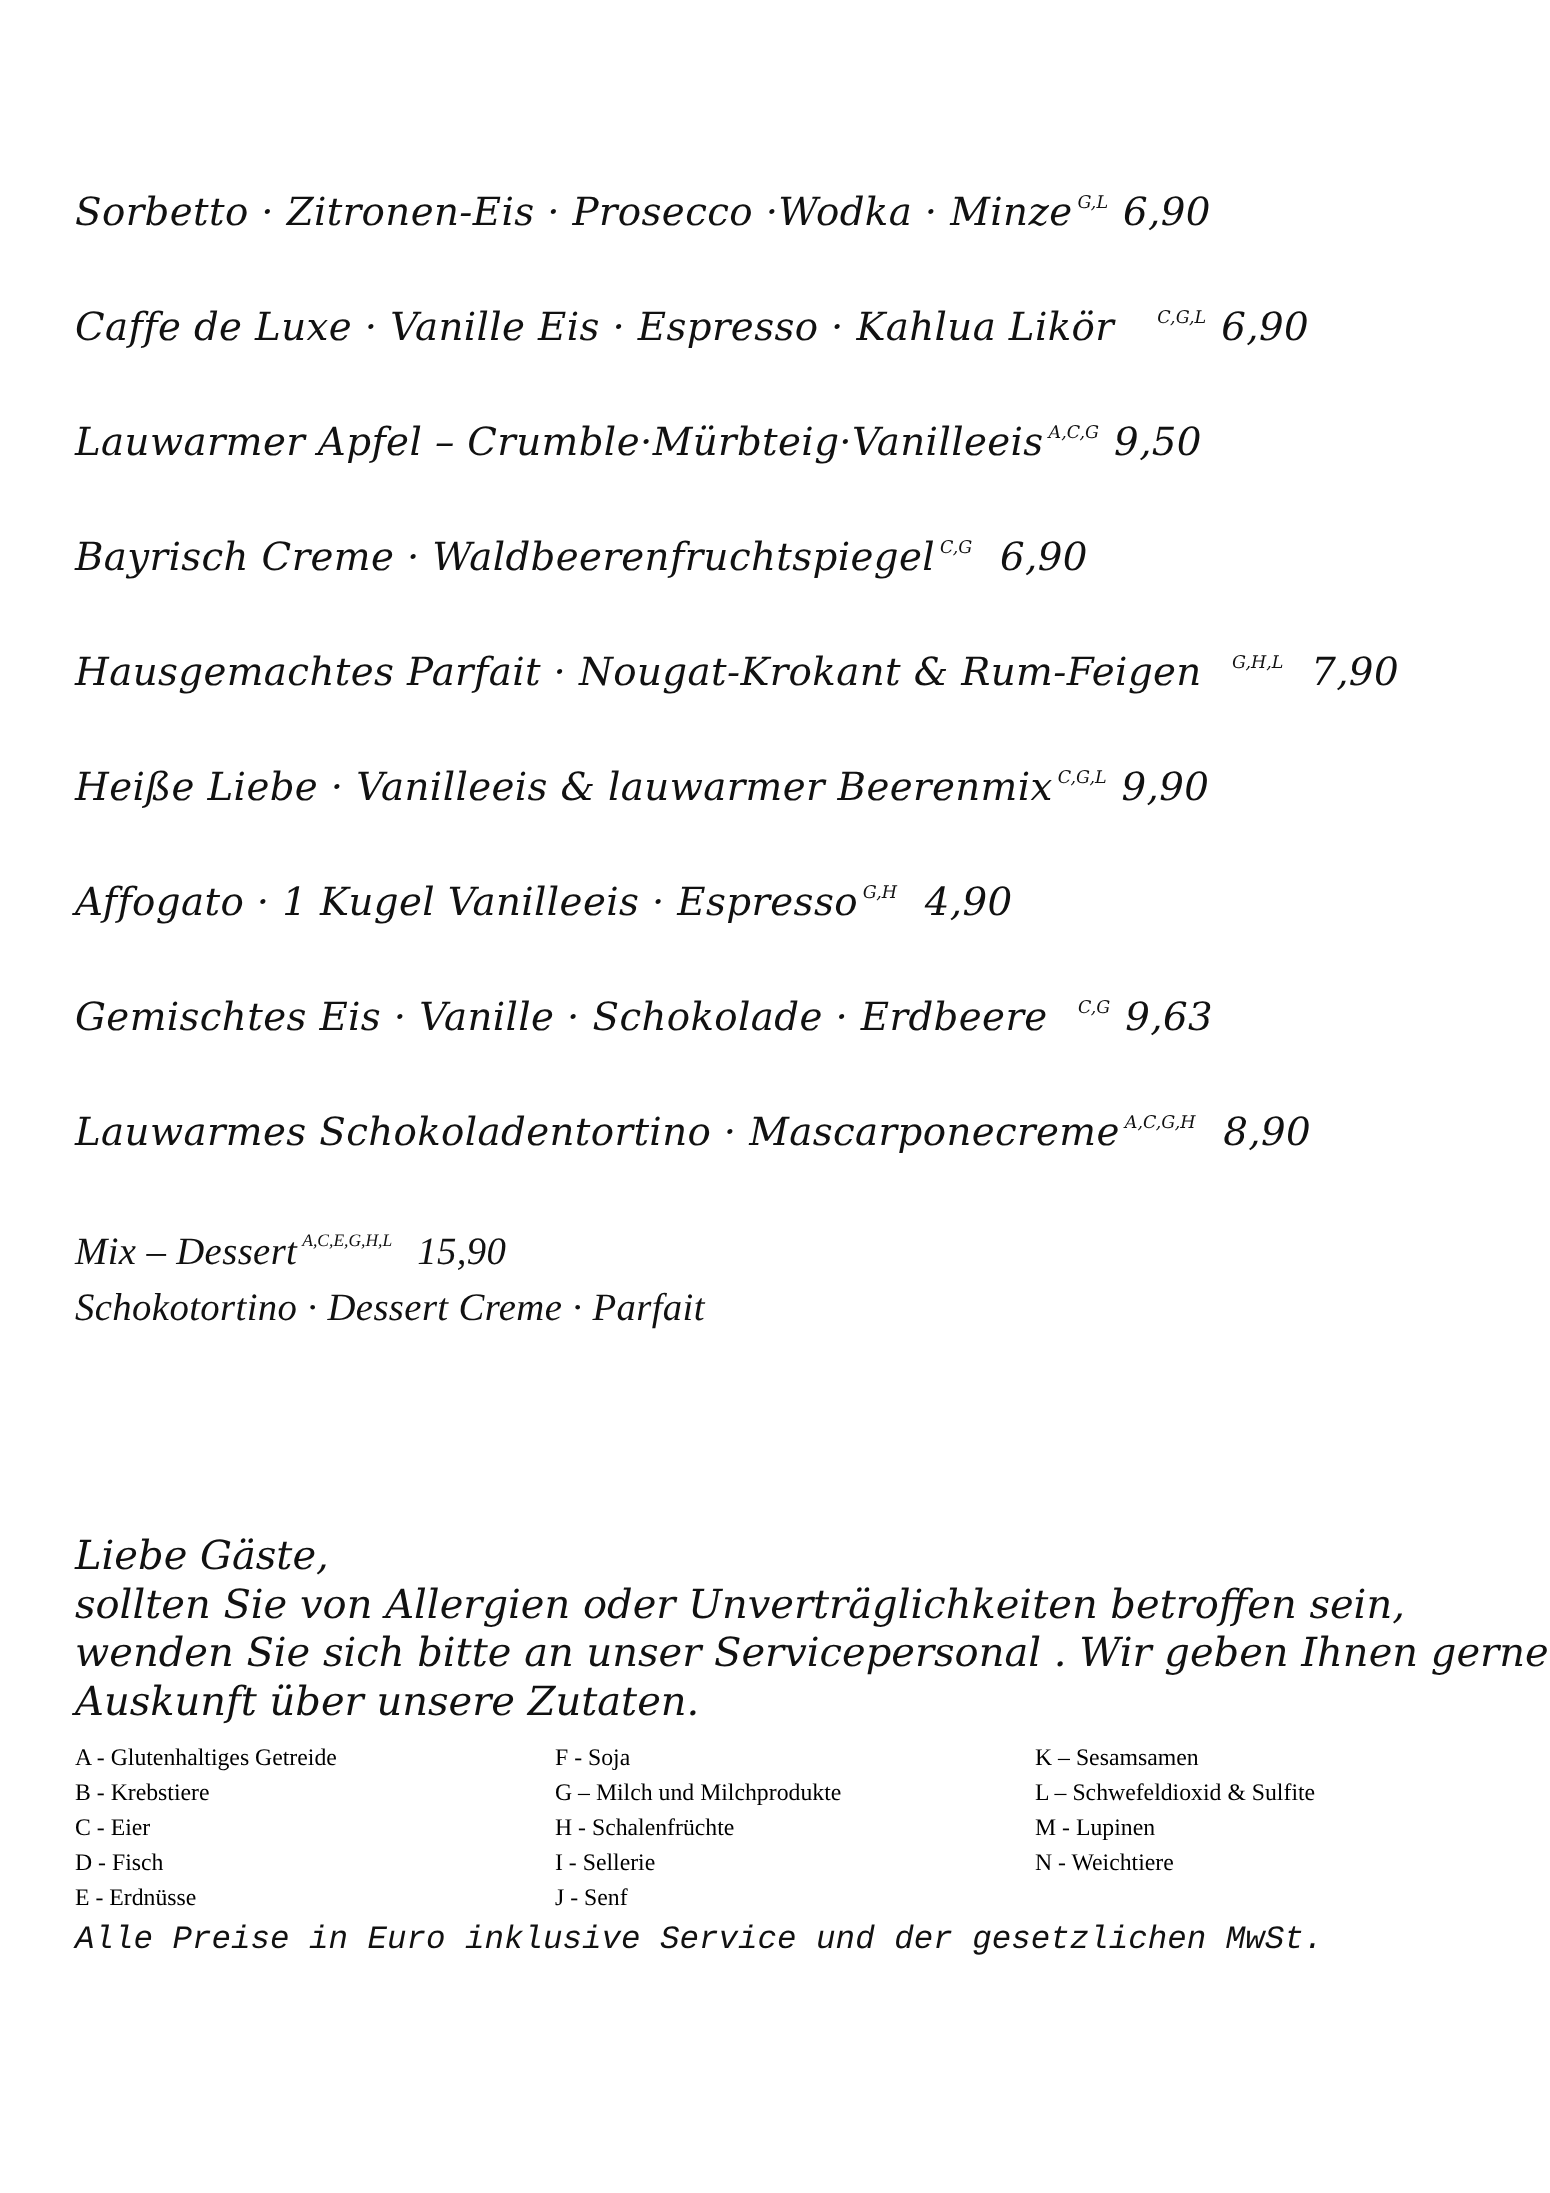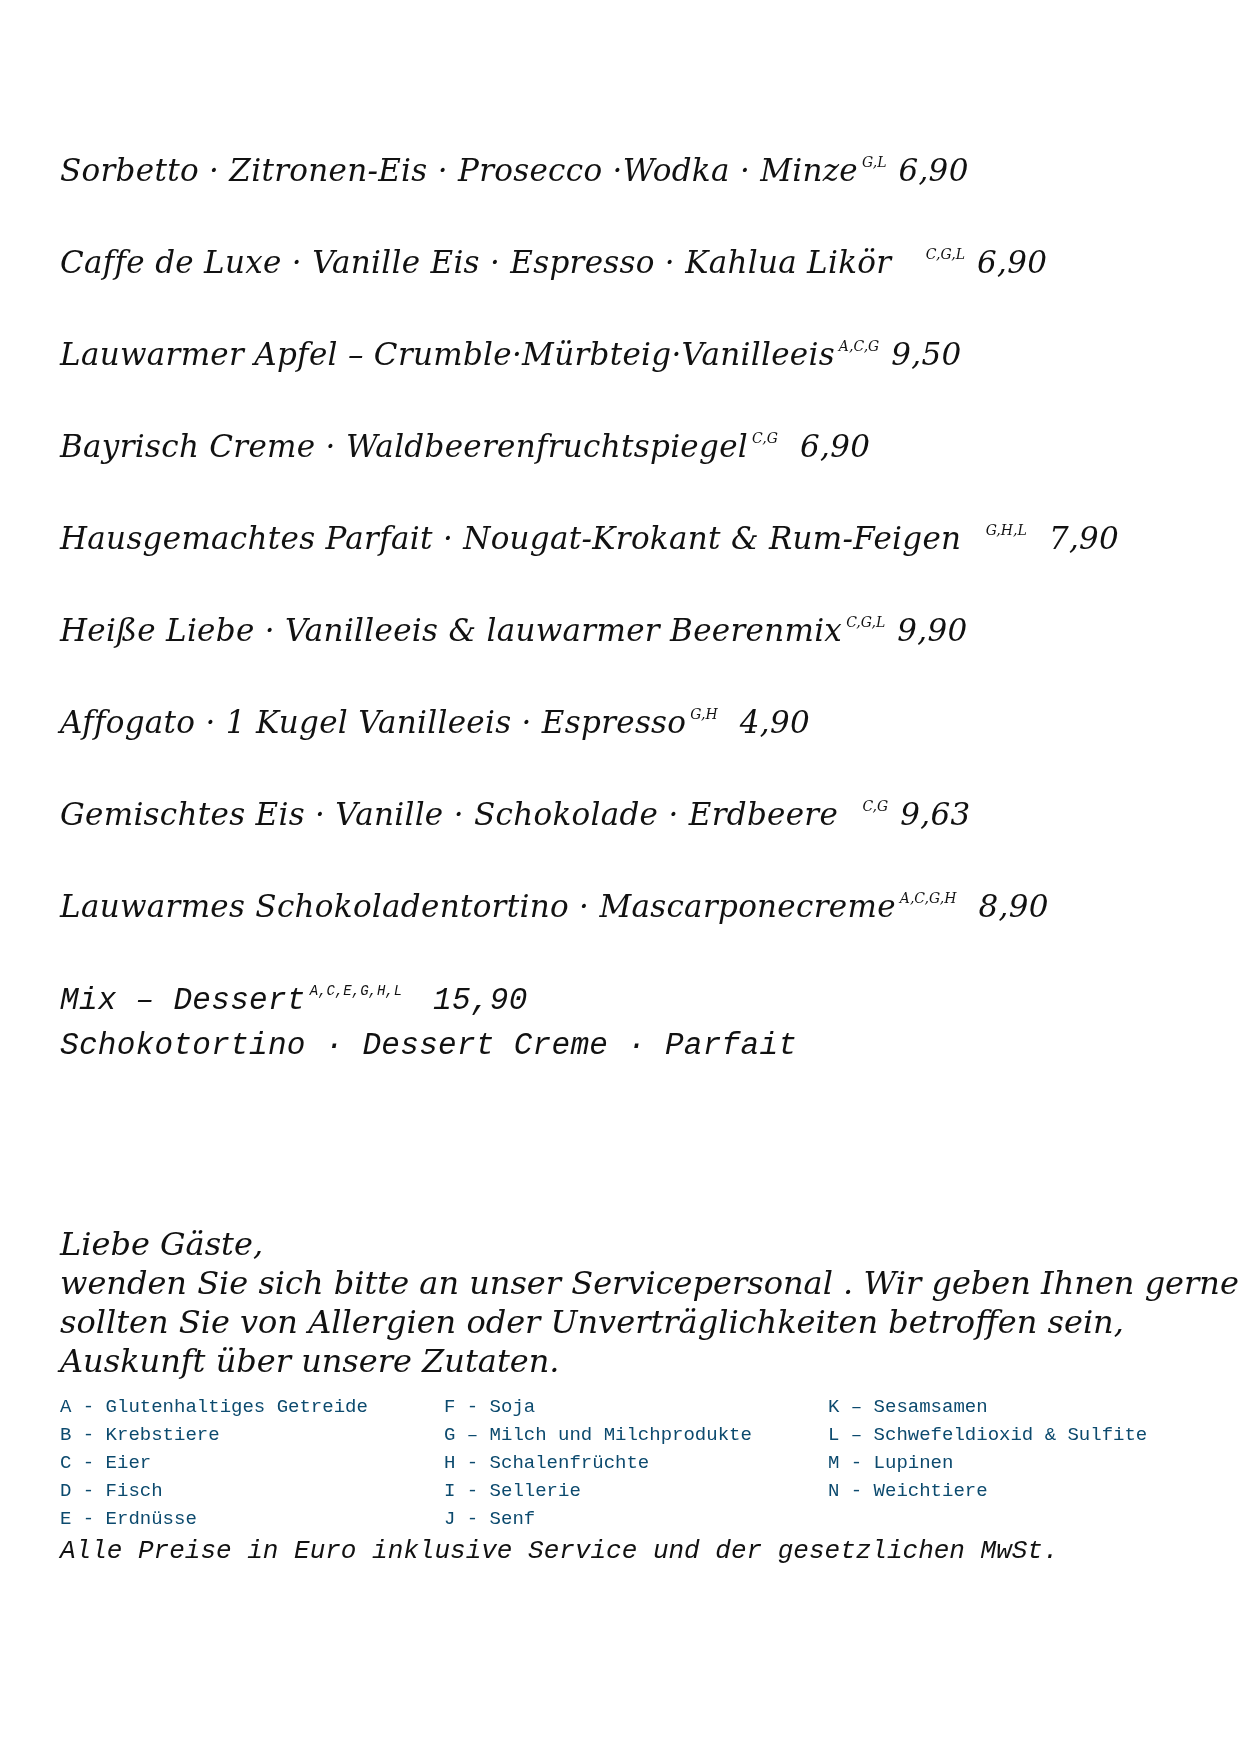--- a/index.html
+++ b/index.html
@@ -35,21 +35,21 @@
       vertical-align: 14px;
       line-height: 0;
       margin-left: 4px;
       margin-right: 8px;
       letter-spacing: 0;
     }
     .price {
       margin-left: 4px;
     }
     .mix {
-      font-family: Liberation Mono, monospace;
+      font-family: Liberation Serif, serif;
       font-style: italic;
       font-size: 31px;
       line-height: 45px;
       white-space: nowrap;
       letter-spacing: 0.3px;
       margin-top: 36px;
     }
     .notice {
       position: absolute;
       left: 60px;
@@ -64,24 +64,24 @@
       white-space: nowrap;
     }
     .allergens {
       position: absolute;
       left: 60px;
       top: 1393px;
       width: 1140px;
       display: grid;
       grid-template-columns: 384px 384px 384px;
       grid-auto-rows: 28px;
-      font-family: Liberation Mono, monospace;
+      font-family: Liberation Serif, serif;
       font-size: 19px;
       line-height: 28px;
-      color: #0c4a6e;
+      color: #000000;
     }
     .allergens .col {
       display: flex;
       flex-direction: column;
     }
     .allergens .col span {
       display: block;
       height: 28px;
       white-space: nowrap;
     }
@@ -131,22 +131,22 @@
   <div class="mix">
     <div class="mix-head">
       <span>Mix – Dessert</span><sup>A,C,E,G,H,L</sup>&nbsp;<span class="price">15,90</span>
     </div>
     <div>Schokotortino · Dessert Creme · Parfait</div>
   </div>
 </div>
 
 <div class="notice">
   <div>Liebe Gäste,</div>
+  <div>sollten Sie von Allergien oder Unverträglichkeiten betroffen sein,</div>
   <div>wenden Sie sich bitte an unser Servicepersonal . Wir geben Ihnen gerne</div>
-  <div>sollten Sie von Allergien oder Unverträglichkeiten betroffen sein,</div>
   <div>Auskunft über unsere Zutaten.</div>
 </div>
 
 <div class="allergens">
   <div class="col">
     <span>A - Glutenhaltiges Getreide</span>
     <span>B - Krebstiere</span>
     <span>C - Eier</span>
     <span>D - Fisch</span>
     <span>E - Erdnüsse</span>

